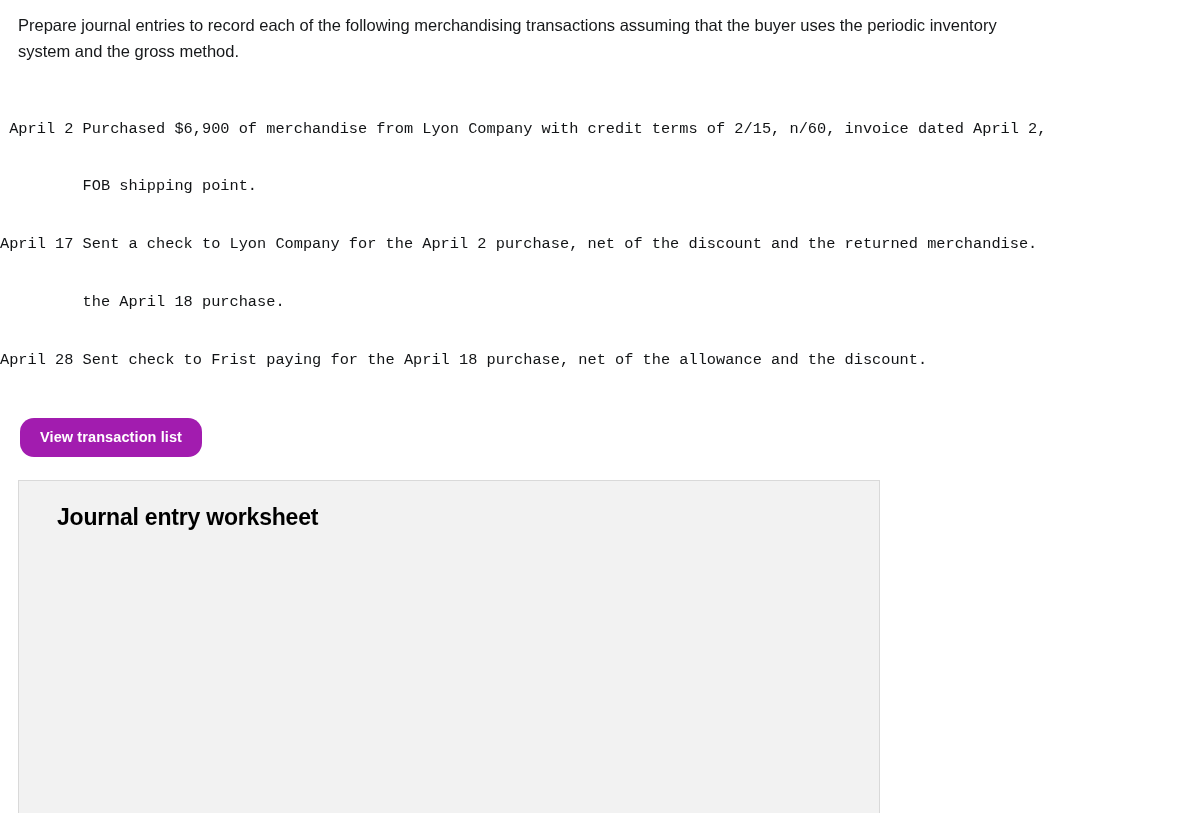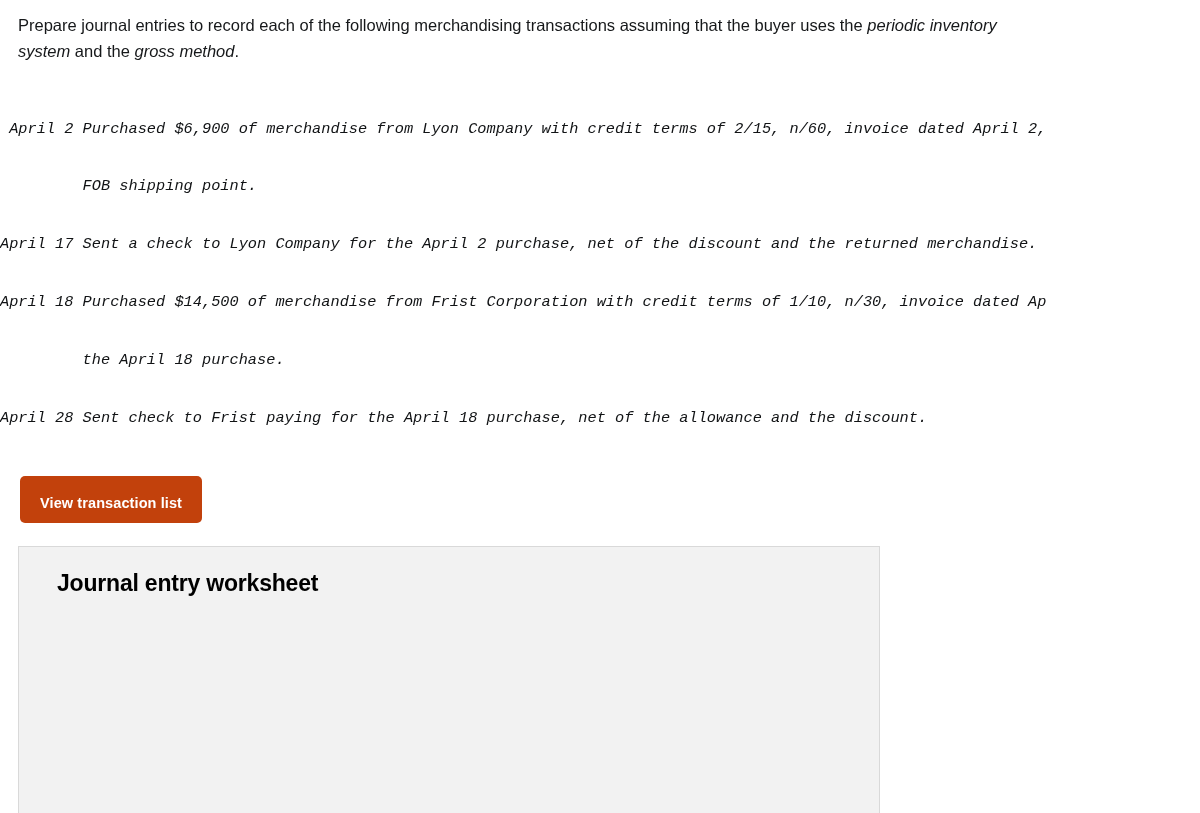--- a/index.html
+++ b/index.html
@@ -19,46 +19,46 @@
   
   .intro {
     font-size: 16.5px;
     line-height: 26px;
     padding: 12px 0 0 18px;
     width: 1200px;
     white-space: nowrap;
     overflow: hidden;
     color: #16181a;
   }
-  .intro .em { font-style: italic; }
+  .intro .em { }
 
   
   .txn-list {
     font-family: "Liberation Mono", "DejaVu Sans Mono", monospace;
     font-size: 15.3px;
     line-height: 19.3px;
     margin-top: 17px;
     white-space: pre;
     overflow: hidden;
     width: 1200px;
     color: #111315;
   }
-  .txn-row { display: block; font-style: italic; }
+  .txn-row { display: block; }
 
   
   .btn-view {
     display: inline-block;
     margin: 28px 0 0 20px;
-    padding: 19px 20px 12px 20px;
-    background: #c2410c;
+    padding: 11px 20px 12px 20px;
+    background: #a21caf;
     color: #ffffff;
     font-size: 14.5px;
     font-weight: bold;
     border: none;
-    border-radius: 5px;
+    border-radius: 14px;
     cursor: pointer;
     letter-spacing: .1px;
   }
 
   
   .panel {
     position: relative;
     margin: 23px 0 0 18px;
     width: 862px;
     background: #f2f2f2;
@@ -82,21 +82,20 @@
 
 
 <div class="intro"><span>Prepare journal entries to record each of the following merchandising transactions assuming that the buyer uses the </span><span class="em">periodic inventory</span></div>
 <div class="intro" style="padding-top:0"><span class="em">system</span><span> and the </span><span class="em">gross method</span><span>.</span></div>
 
 
 <div class="txn-list">
   <span class="txn-row"> April 2 Purchased $6,900 of merchandise from Lyon Company with credit terms of 2/15, n/60, invoice dated April 2,</span>
   <span class="txn-row">         FOB shipping point.</span>
   <span class="txn-row">April 17 Sent a check to Lyon Company for the April 2 purchase, net of the discount and the returned merchandise.</span>
-  <span class="txn-row">April 18 Purchased $14,500 of merchandise from Frist Corporation with credit terms of 1/10, n/30, invoice dated Ap</span>
   <span class="txn-row">         the April 18 purchase.</span>
   <span class="txn-row">April 28 Sent check to Frist paying for the April 18 purchase, net of the allowance and the discount.</span>
 </div>
 
 
 <button class="btn-view">View transaction list</button>
 
 
 <div class="panel">
 

